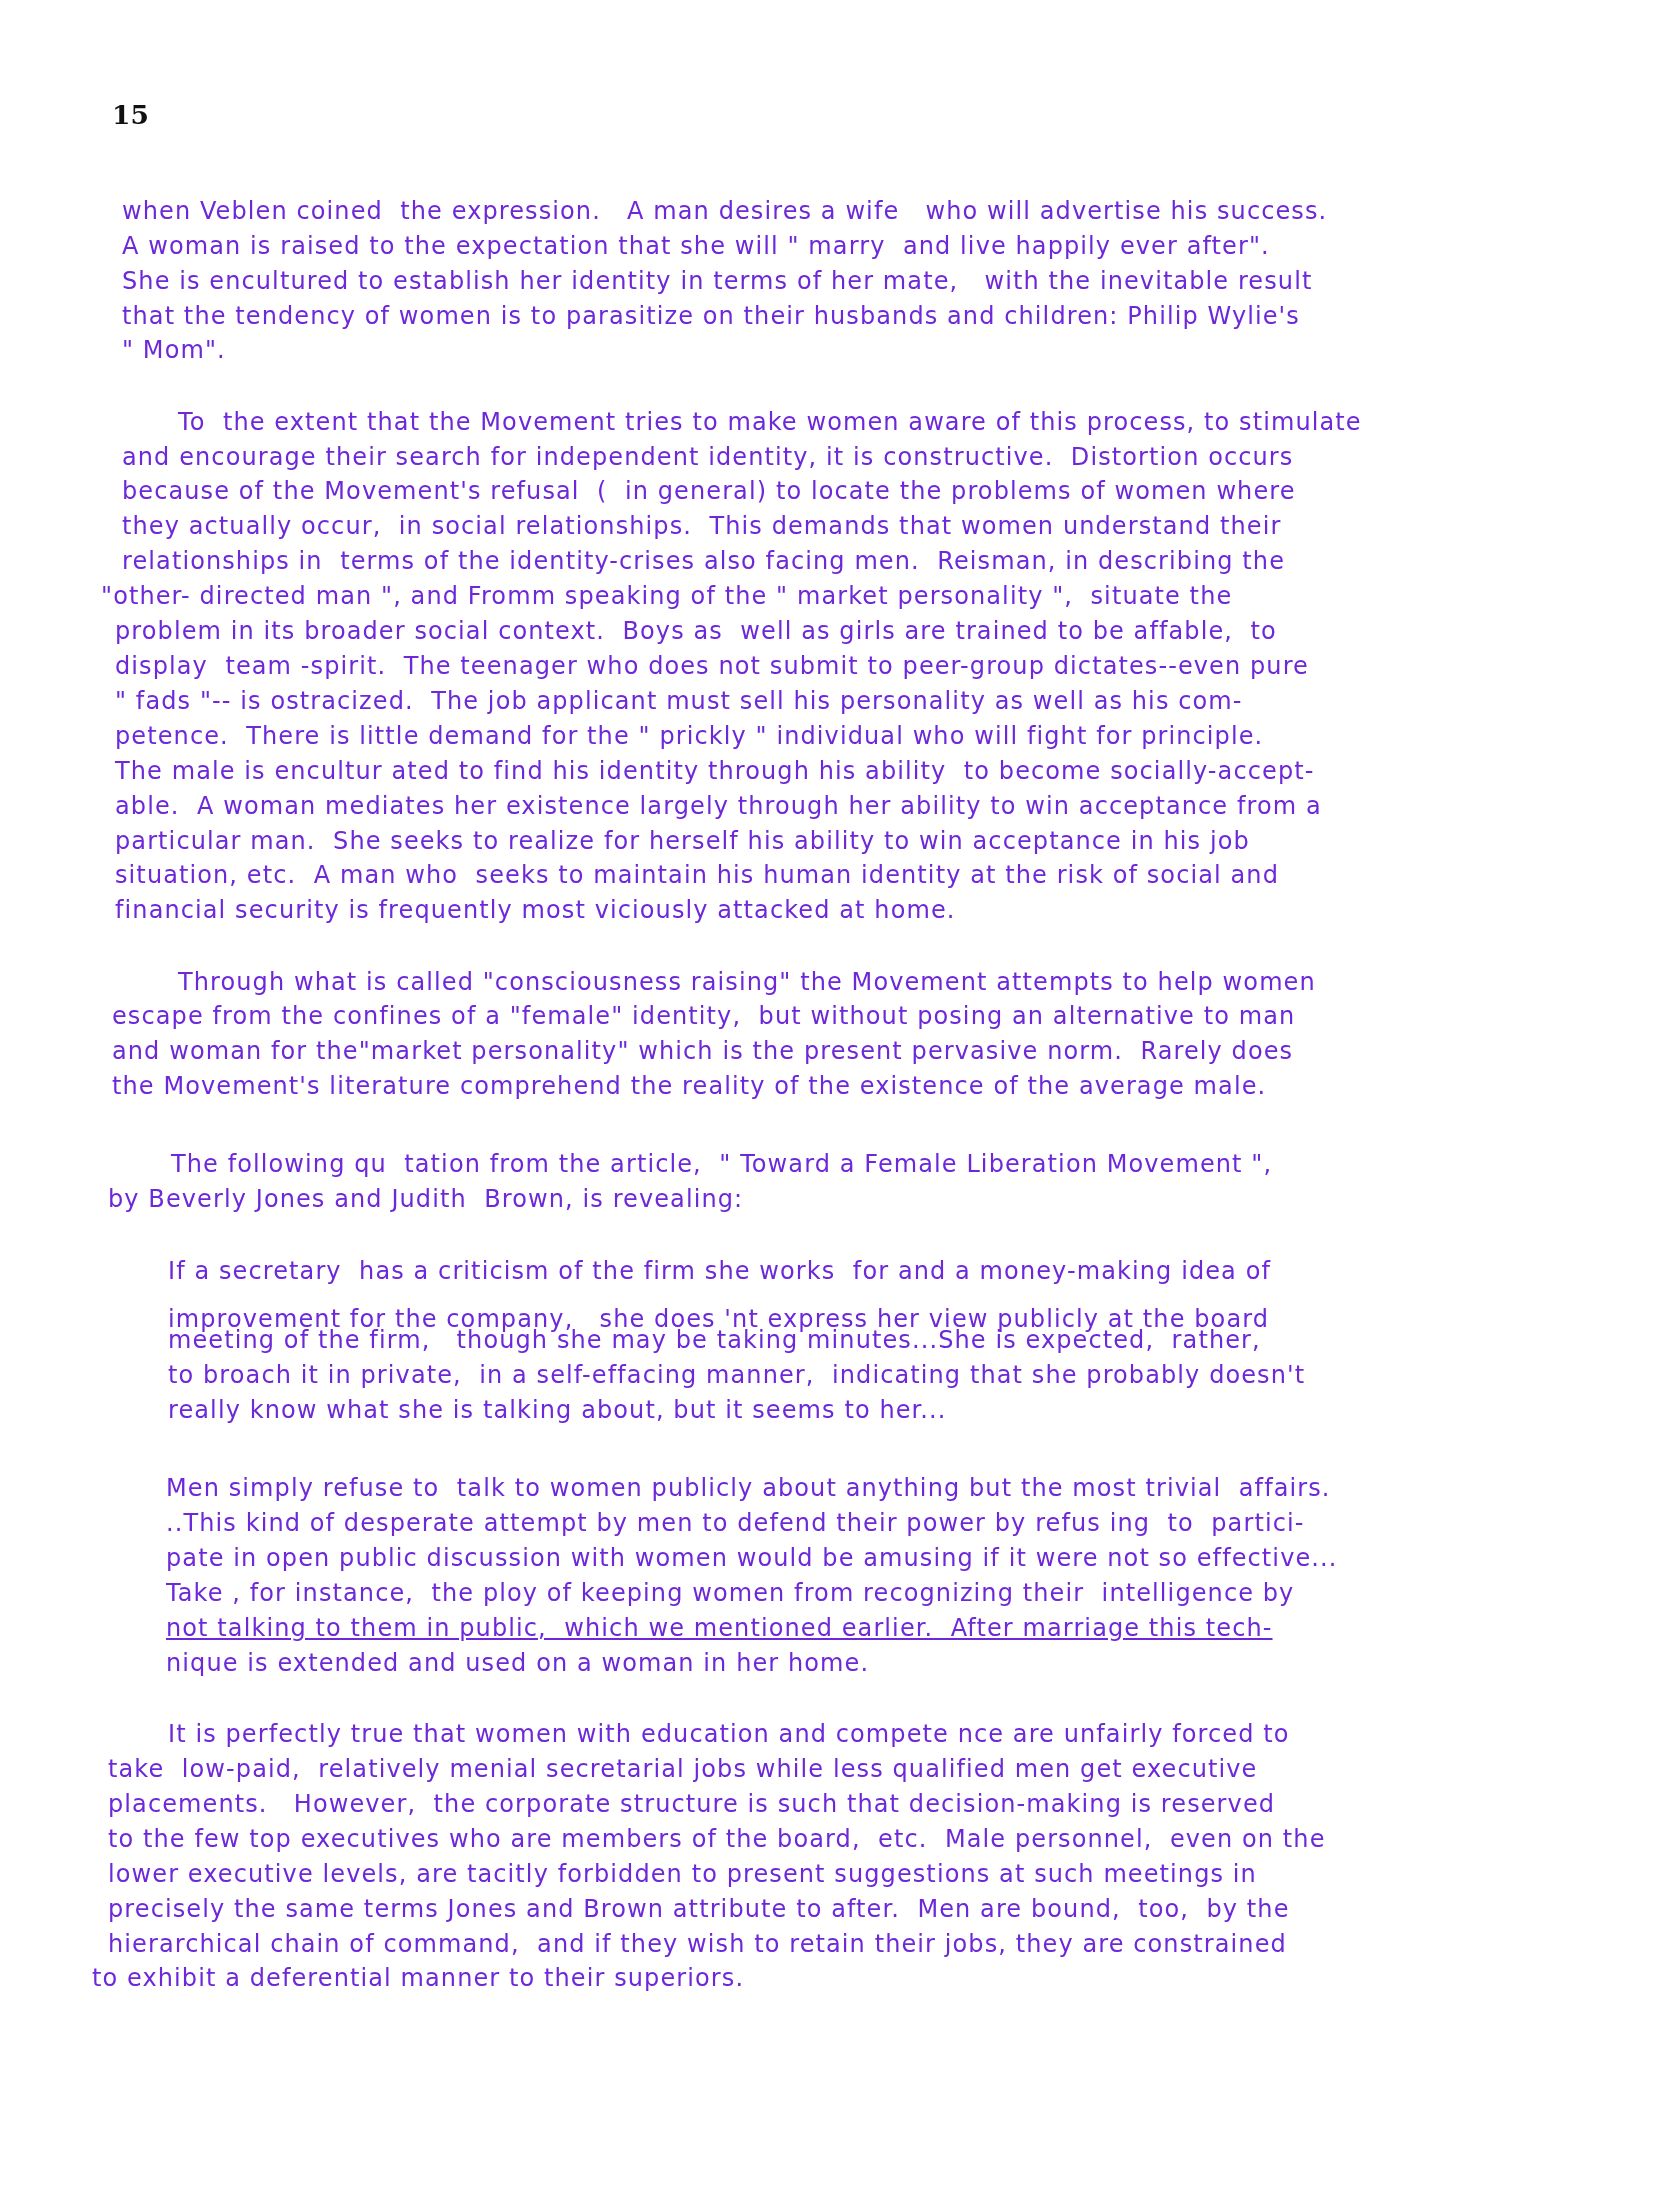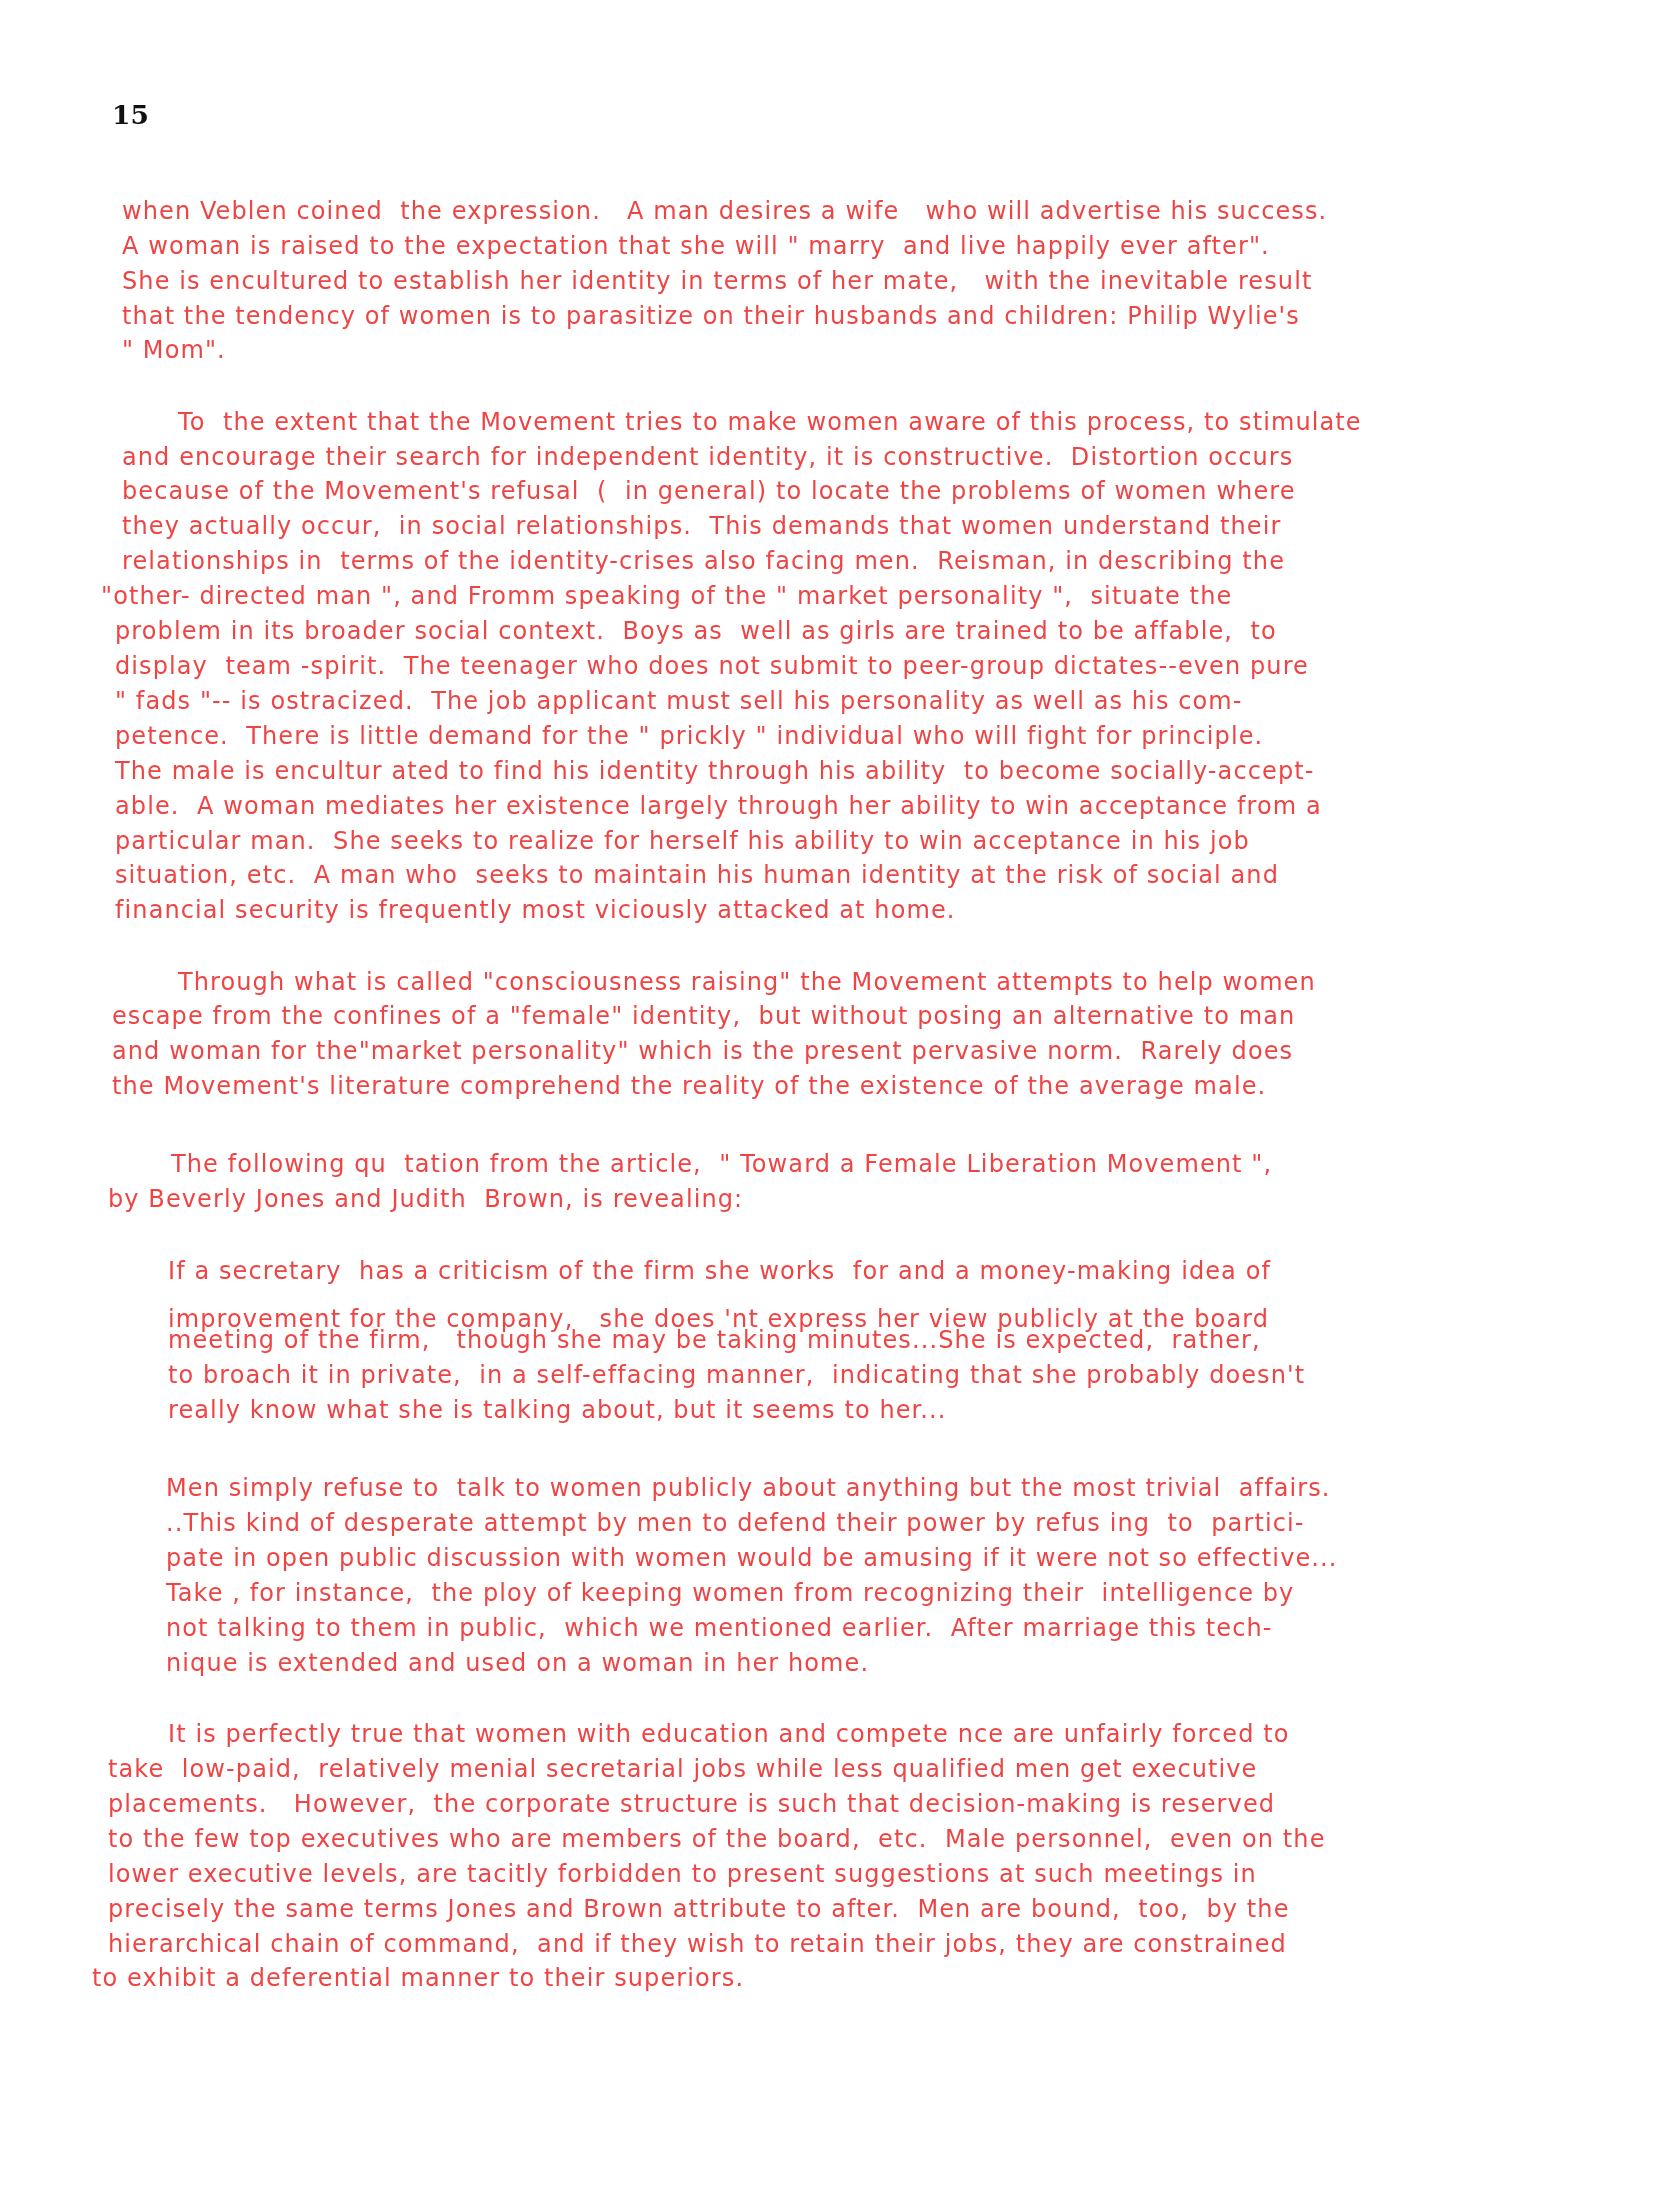--- a/index.html
+++ b/index.html
@@ -1,18 +1,18 @@
 <!DOCTYPE html>
 <html style="font-size:11.2px"><head>
 <meta charset="utf-8">
 <style>
   html, body { margin:0; padding:0; background:#ffffff; }
   body { width:1671px; height:2205px; position:relative; overflow:hidden; color:#111; }
   .page-num { position:absolute; left:112px; top:99px; font-family:"DejaVu Serif", serif; font-weight:bold; font-size:26.5px; }
-  .line { position:absolute; white-space:pre; font-family:"DejaVu Sans", sans-serif; font-size:24px; letter-spacing:1.1px; color:#ef4444; }
+  .line { position:absolute; white-space:pre; font-family:"DejaVu Sans", sans-serif; font-size:24px; letter-spacing:1.1px; color:#6d28d9; }
 </style>
 </head>
 <body>
 
 <div>
   <div class="page-num">15</div>
 
   <div class="line" style="left:122px;top:197px;">when Veblen coined  the expression.   A man desires a wife   who will advertise his success.</div>
   <div class="line" style="left:122px;top:232px;">A woman is raised to the expectation that she will " marry  and live happily ever after".</div>
   <div class="line" style="left:122px;top:267px;">She is encultured to establish her identity in terms of her mate,   with the inevitable result</div>
@@ -46,21 +46,21 @@
   <div class="line" style="left:168px;top:1257px;">If a secretary  has a criticism of the firm she works  for and a money-making idea of</div>
   <div class="line" style="left:168px;top:1291px;margin-top:14px;">improvement for the company,   she does 'nt express her view publicly at the board</div>
   <div class="line" style="left:168px;top:1326px;">meeting of the firm,   though she may be taking minutes...She is expected,  rather,</div>
   <div class="line" style="left:168px;top:1361px;">to broach it in private,  in a self-effacing manner,  indicating that she probably doesn't</div>
   <div class="line" style="left:168px;top:1396px;">really know what she is talking about, but it seems to her...</div>
 
   <div class="line" style="left:166px;top:1474px;">Men simply refuse to  talk to women publicly about anything but the most trivial  affairs.</div>
   <div class="line" style="left:166px;top:1509px;">..This kind of desperate attempt by men to defend their power by refus ing  to  partici-</div>
   <div class="line" style="left:166px;top:1544px;">pate in open public discussion with women would be amusing if it were not so effective...</div>
   <div class="line" style="left:166px;top:1579px;">Take , for instance,  the ploy of keeping women from recognizing their  intelligence by</div>
-  <div class="line" style="left:166px;top:1614px;">not talking to them in public,  which we mentioned earlier.  After marriage this tech-</div>
+  <div class="line" style="left:166px;top:1614px;text-decoration:underline;">not talking to them in public,  which we mentioned earlier.  After marriage this tech-</div>
   <div class="line" style="left:166px;top:1649px;">nique is extended and used on a woman in her home.</div>
 
   <div class="line" style="left:168px;top:1720px;">It is perfectly true that women with education and compete nce are unfairly forced to</div>
   <div class="line" style="left:108px;top:1755px;">take  low-paid,  relatively menial secretarial jobs while less qualified men get executive</div>
   <div class="line" style="left:108px;top:1790px;">placements.   However,  the corporate structure is such that decision-making is reserved</div>
   <div class="line" style="left:108px;top:1825px;">to the few top executives who are members of the board,  etc.  Male personnel,  even on the</div>
   <div class="line" style="left:108px;top:1860px;">lower executive levels, are tacitly forbidden to present suggestions at such meetings in</div>
   <div class="line" style="left:108px;top:1895px;">precisely the same terms Jones and Brown attribute to after.  Men are bound,  too,  by the</div>
   <div class="line" style="left:108px;top:1930px;">hierarchical chain of command,  and if they wish to retain their jobs, they are constrained</div>
   <div class="line" style="left:92px;top:1964px;">to exhibit a deferential manner to their superiors.</div>

